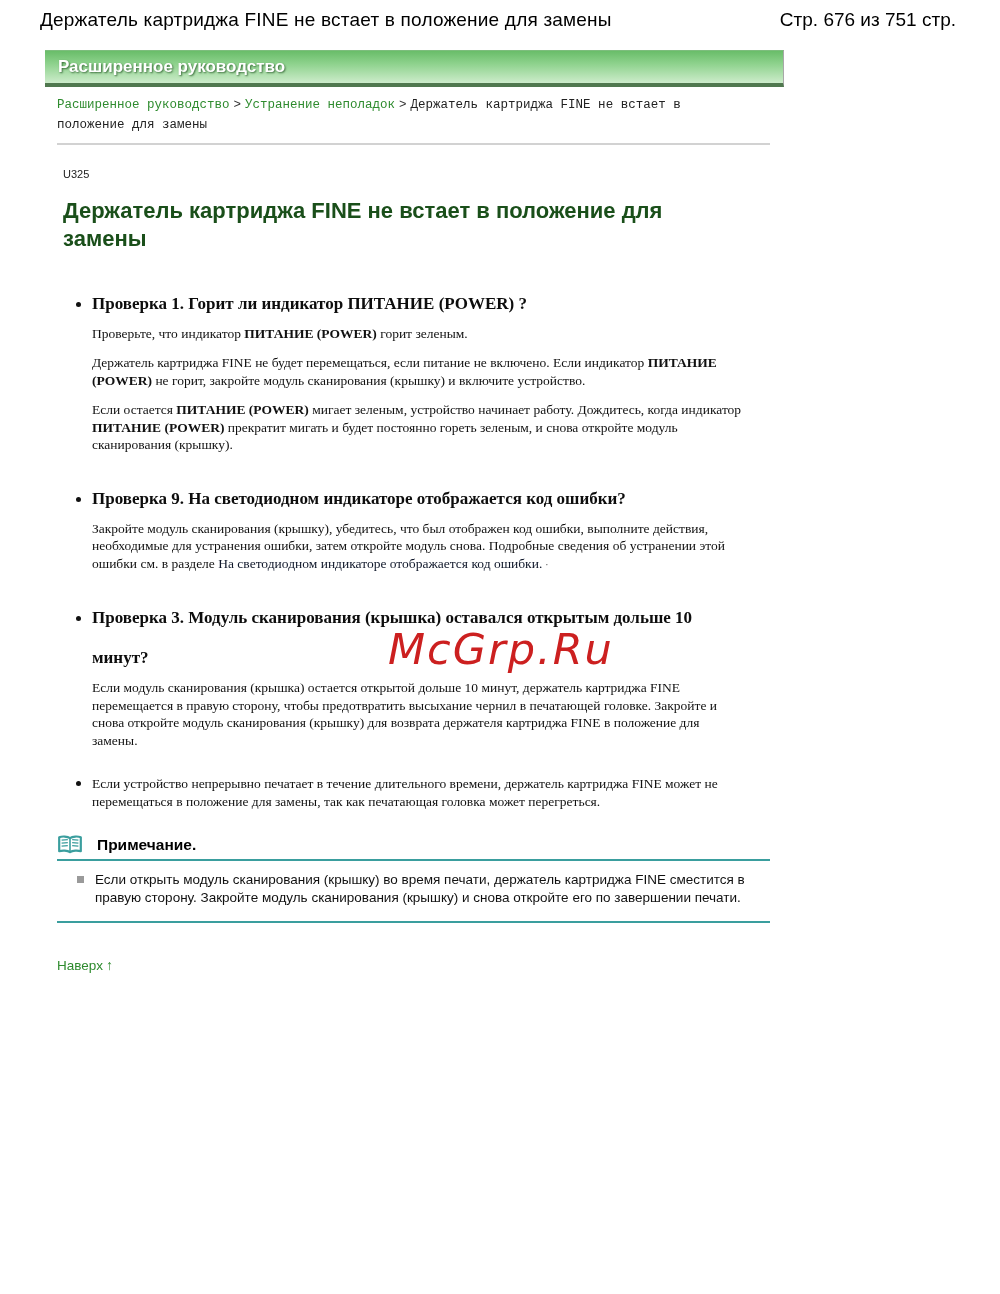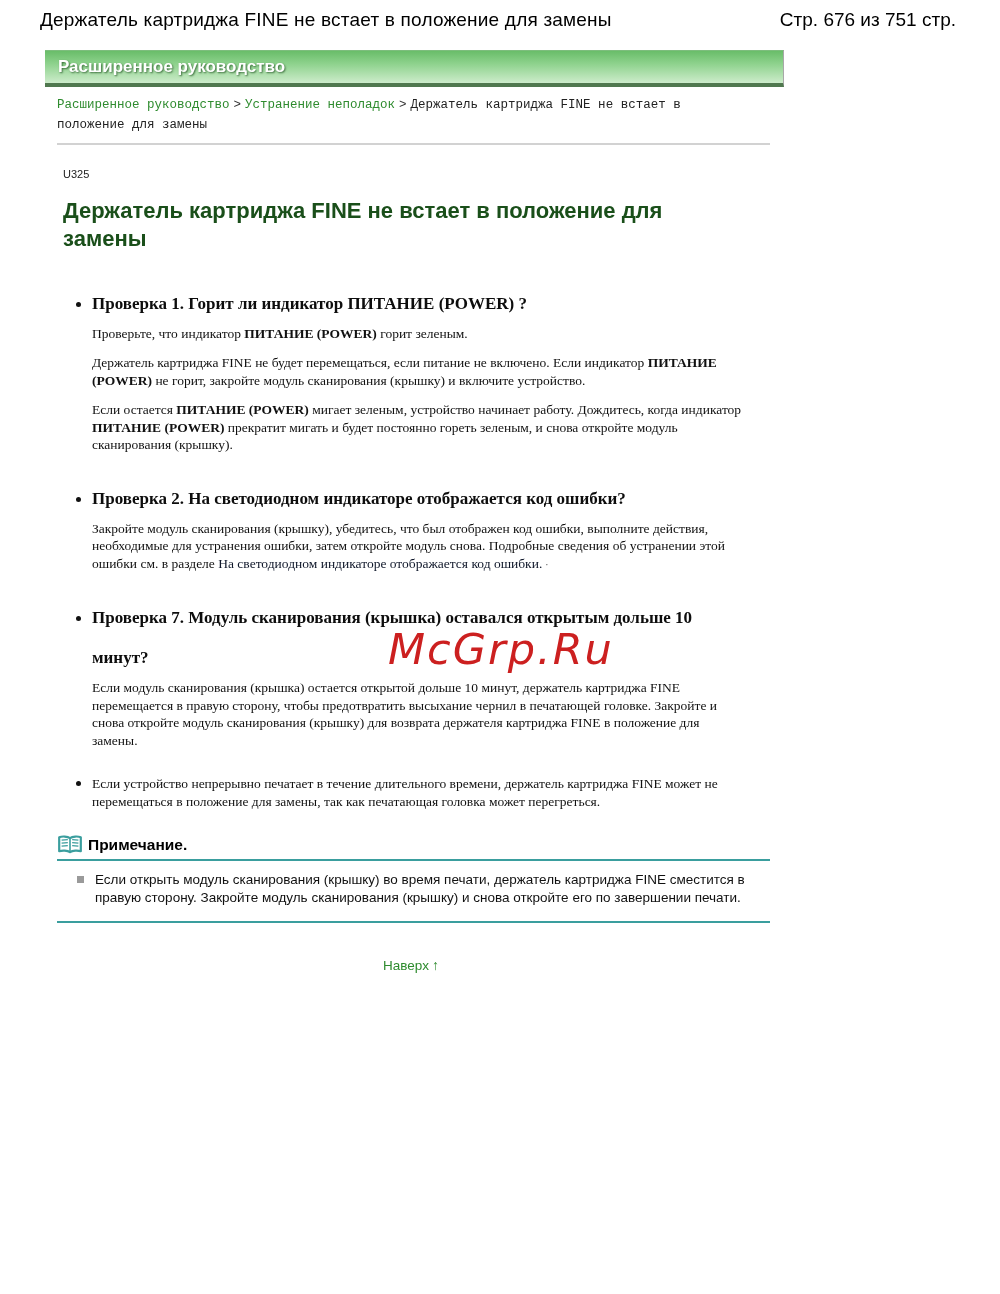--- a/index.html
+++ b/index.html
@@ -47,36 +47,36 @@
   }
   p.body {
     font-size: 13.5px; line-height: 17.5px; max-width: 655px; margin: 1px 0 12px; color: #111;
   }
   p.body b { font-weight: bold; }
   a.inline-link { color: #0f172a; text-decoration: none; cursor: pointer; }
   .tiny-dot { color: #555; font-size: 11px; }
   
   .note { margin: 4px 0 0 57px; width: 713px; }
   .note-header {
-    display: flex; align-items: center; gap: 5px;
+    display: flex; align-items: center; gap: 14px;
     border-bottom: 2px solid #3a9e9e; padding-bottom: 4px;
   }
   .note-title { font-size: 15.5px; font-weight: bold; color: #000; }
   .note-body { border-bottom: 2px solid #3a9e9e; padding: 10px 0 15px; }
   .note-item {
     position: relative; padding-left: 38px; max-width: 660px;
     font-size: 13.5px; line-height: 17.5px; color: #111;
   }
   .note-item::before {
     content: ""; position: absolute; left: 20px; top: 5px;
     width: 7px; height: 7px; background: #9a9a9a;
   }
   
   .back-top {
-    margin: 34px 0 0 57px; width: 708px; text-align: center; font-size: 13.5px;
+    margin: 34px 0 0 57px; width: 708px; text-align: left; font-size: 13.5px;
   }
   .back-top a { color: #2e8b2e; text-decoration: none; cursor: pointer; }
   .back-top .arrow { color: #2e8b2e; font-size: 14px; margin-left: 3px; }
   
   .watermark {
     position: absolute; left: 388px; top: 624px; z-index: 5;
     font-family: "DejaVu Sans", sans-serif; font-style: italic;
     font-size: 43px; letter-spacing: 2px; color: #cc2020; pointer-events: none;
   }
 </style>
@@ -104,26 +104,26 @@
   <ul class="checks">
 
     <li>
       <h3 class="check-heading">Проверка 1. Горит ли индикатор  ПИТАНИЕ (POWER) ?</h3>
       <p class="body"><span>Проверьте, что индикатор </span><b>ПИТАНИЕ (POWER)</b><span> горит зеленым.</span></p>
       <p class="body"><span>Держатель картриджа FINE не будет перемещаться, если питание не включено. Если индикатор </span><b>ПИТАНИЕ (POWER)</b><span> не горит, закройте модуль сканирования (крышку) и включите устройство.</span></p>
       <p class="body"><span>Если остается </span><b>ПИТАНИЕ (POWER)</b><span> мигает зеленым, устройство начинает работу. Дождитесь, когда индикатор </span><b>ПИТАНИЕ (POWER)</b><span> прекратит мигать и будет постоянно гореть зеленым, и снова откройте модуль сканирования (крышку).</span></p>
     </li>
 
     <li>
-      <h3 class="check-heading">Проверка 2. На светодиодном индикаторе отображается код ошибки?</h3>
+      <h3 class="check-heading">Проверка 9. На светодиодном индикаторе отображается код ошибки?</h3>
       <p class="body"><span>Закройте модуль сканирования (крышку), убедитесь, что был отображен код ошибки, выполните действия, необходимые для устранения ошибки, затем откройте модуль снова. Подробные сведения об устранении этой ошибки см. в разделе </span><a class="inline-link">На светодиодном индикаторе отображается код ошибки.</a><span class="tiny-dot"> ·</span></p>
     </li>
 
     <li>
-      <h3 class="check-heading">Проверка 7. Модуль сканирования (крышка) оставался открытым дольше 10 минут?</h3>
+      <h3 class="check-heading">Проверка 3. Модуль сканирования (крышка) оставался открытым дольше 10 минут?</h3>
       <p class="body">Если модуль сканирования (крышка) остается открытой дольше 10 минут, держатель картриджа FINE перемещается в правую сторону, чтобы предотвратить высыхание чернил в печатающей головке. Закройте и снова откройте модуль сканирования (крышку) для возврата держателя картриджа FINE в положение для замены.</p>
     </li>
 
     <li>
       <p class="body">Если устройство непрерывно печатает в течение длительного времени, держатель картриджа FINE может не перемещаться в положение для замены, так как печатающая головка может перегреться.</p>
     </li>
   </ul>
 </main>
 
 <section class="note">

